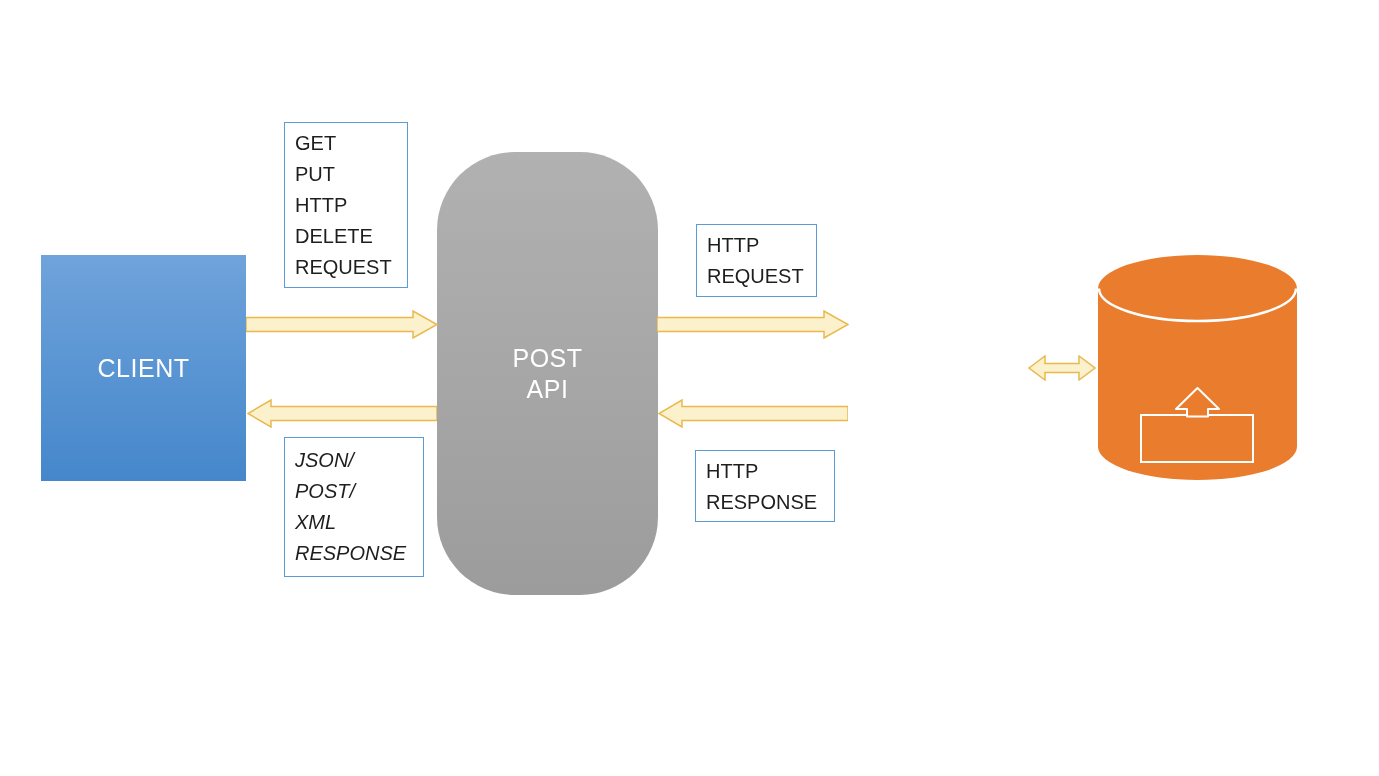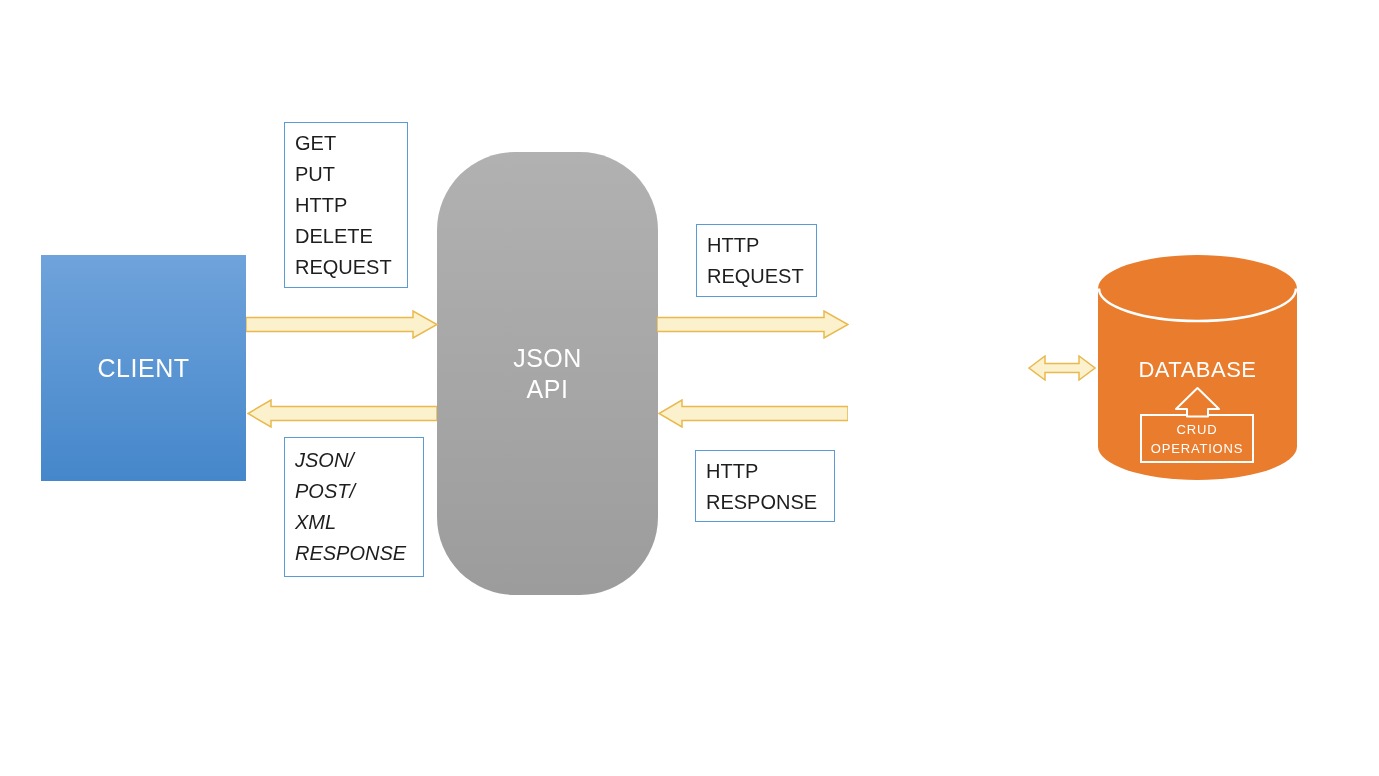--- a/index.html
+++ b/index.html
@@ -79,44 +79,39 @@
 <body>
 
 <div class="canvas">
 
   <div class="abs node client-box">
     <span>CLIENT</span>
   </div>
 
   <div class="abs node restapi-box">
     <div>
-      <span style="display:block">JSON</span>
+      <span style="display:block">POST</span>
       <span style="display:block">API</span>
     </div>
   </div>
 
 
   <div class="abs database-wrap">
     <svg width="199" height="226" viewBox="0 0 199 226">
 
       <path d="M0,33.5 L0,191.5 A99.5,33.5 0 0 0 199,191.5 L199,33.5 Z" fill="#E97D2D"></path>
 
       <ellipse cx="99.5" cy="33.5" rx="99.5" ry="33.5" fill="#E97D2D"></ellipse>
 
       <path d="M1,33.5 A98.5,32.5 0 0 0 198,33.5" fill="none" stroke="#ffffff" stroke-width="2.5"></path>
 
       <rect x="43" y="160" width="112" height="47" fill="#E97D2D" stroke="#ffffff" stroke-width="2"></rect>
 
       <polygon points="99.5,133 121,154 110,154 110,161.5 89,161.5 89,154 78,154" fill="#E97D2D" stroke="#ffffff" stroke-width="2" stroke-linejoin="round"></polygon>
     </svg>
-    <div class="db-label">DATABASE</div>
-    <div class="crud-text">
-      <span>CRUD</span>
-      <span>OPERATIONS</span>
-    </div>
   </div>
 
   <div class="abs note note-methods">
     <span>GET</span>
     <span>PUT</span>
     <span>HTTP</span>
     <span>DELETE</span>
     <span>REQUEST</span>
   </div>
 

